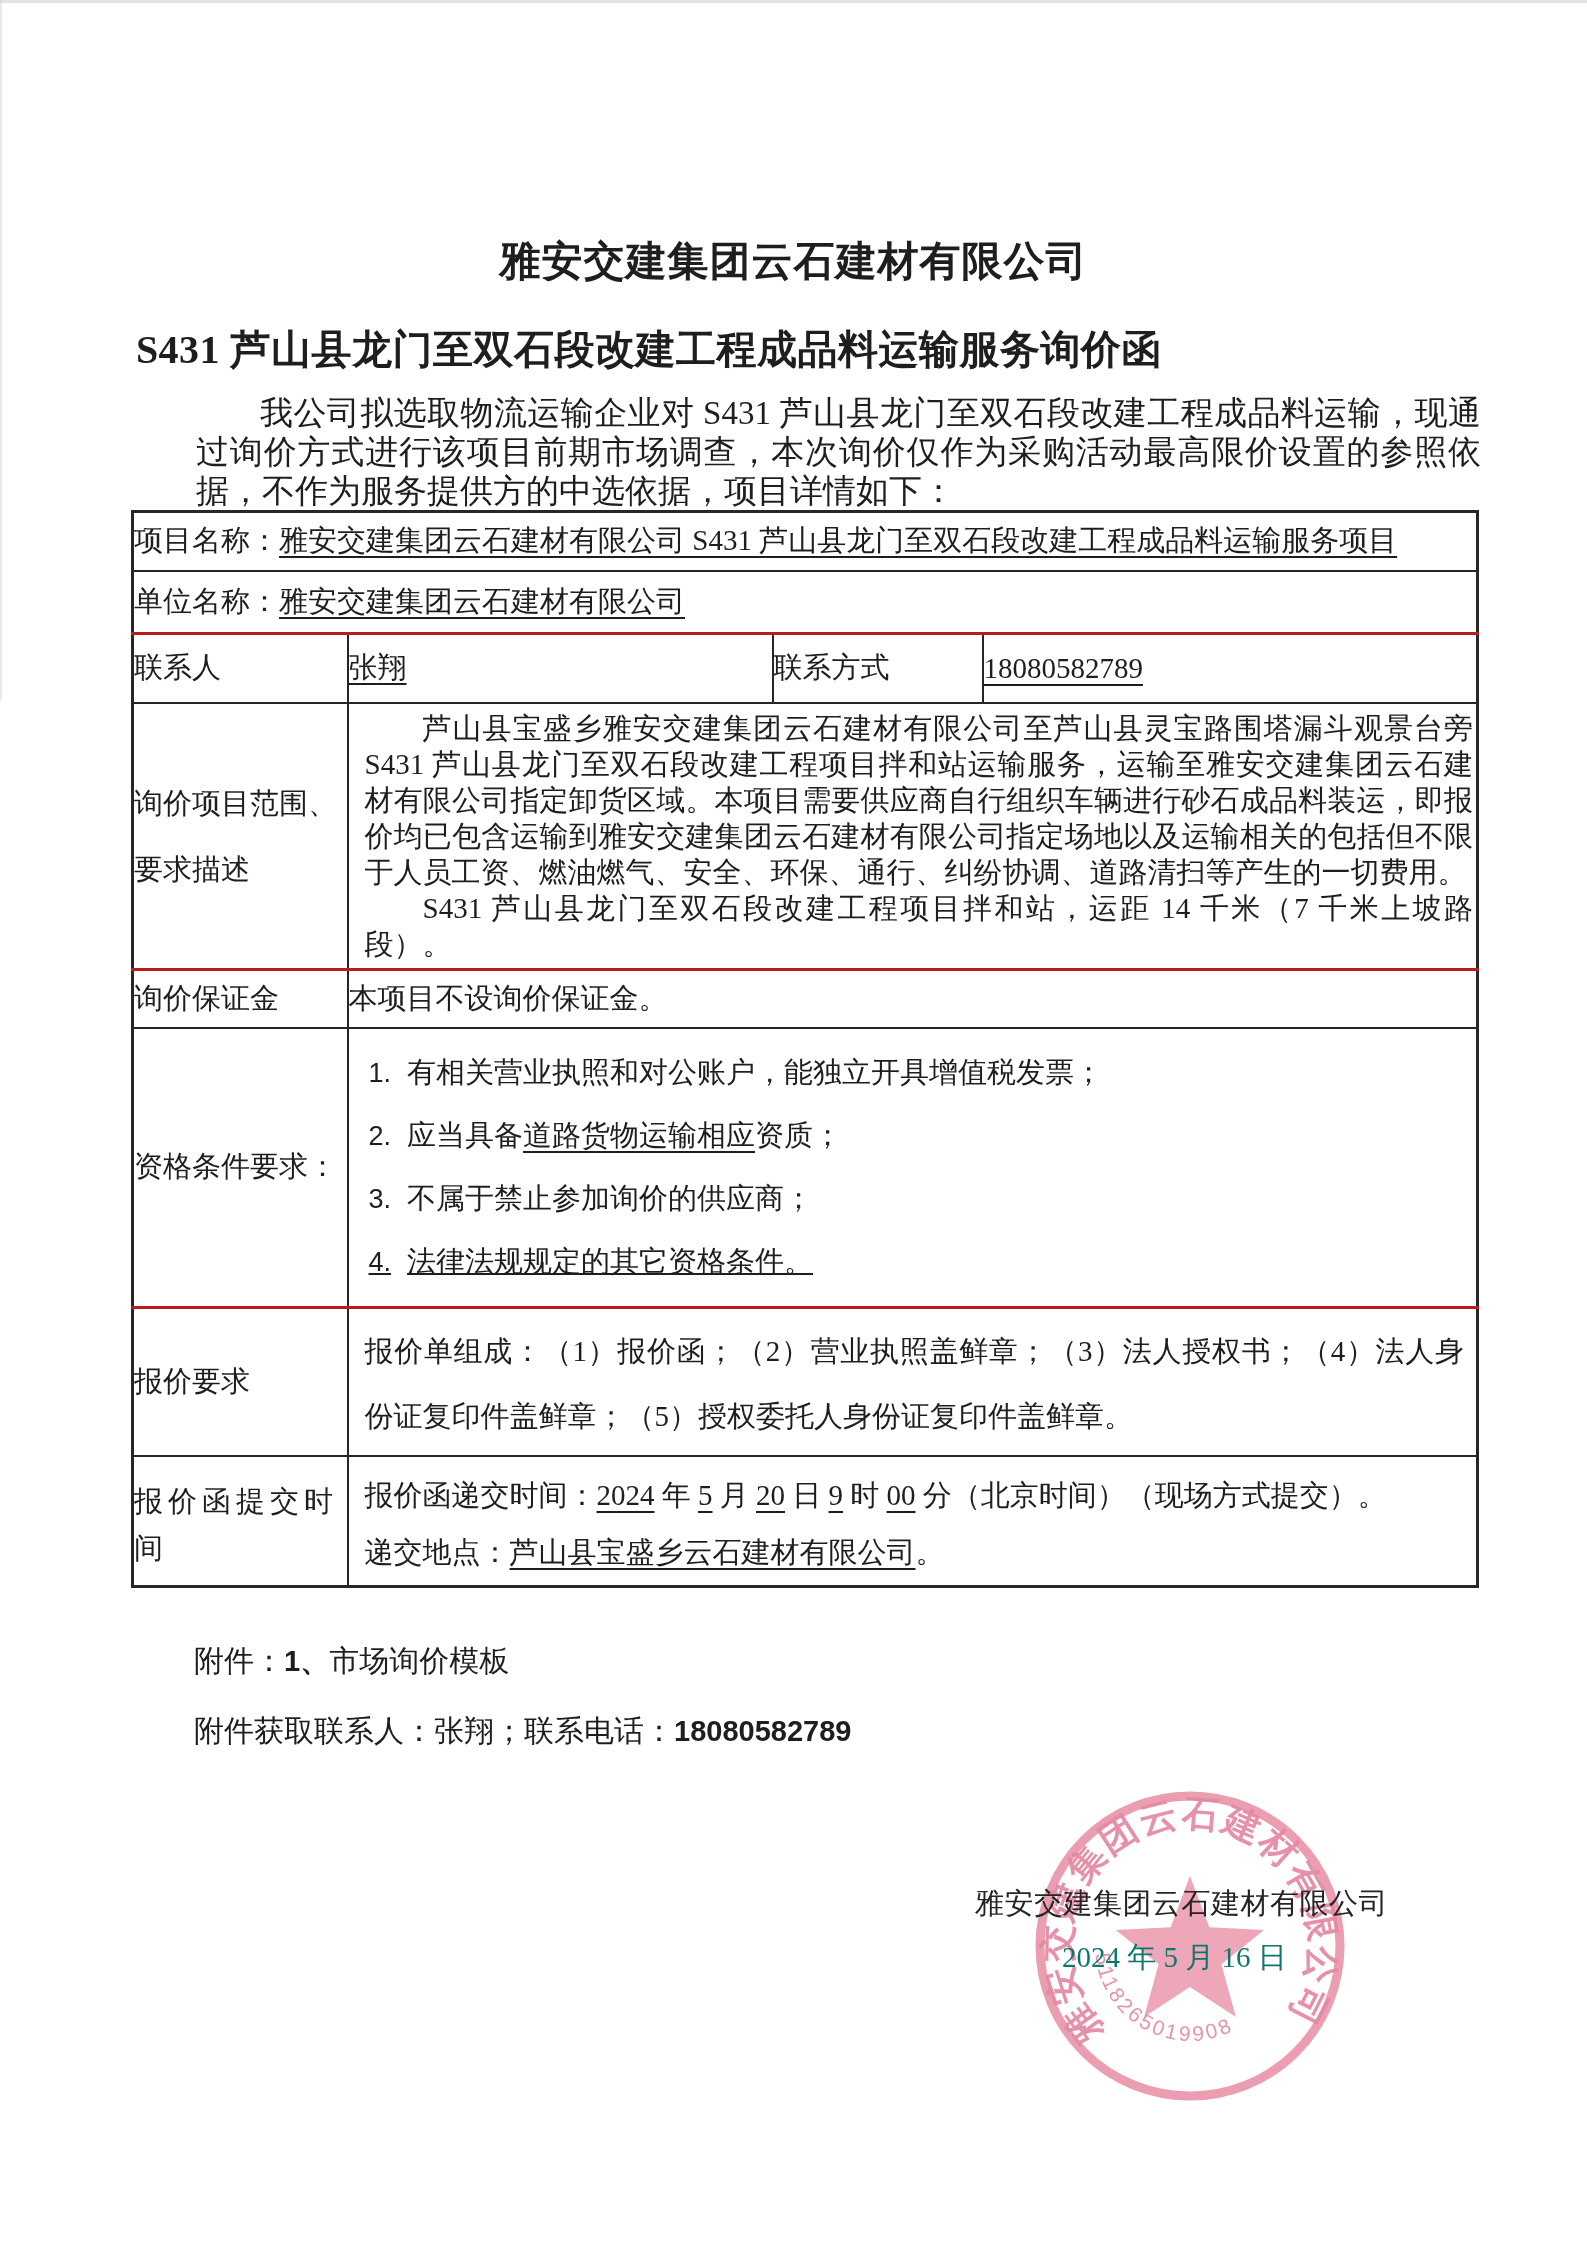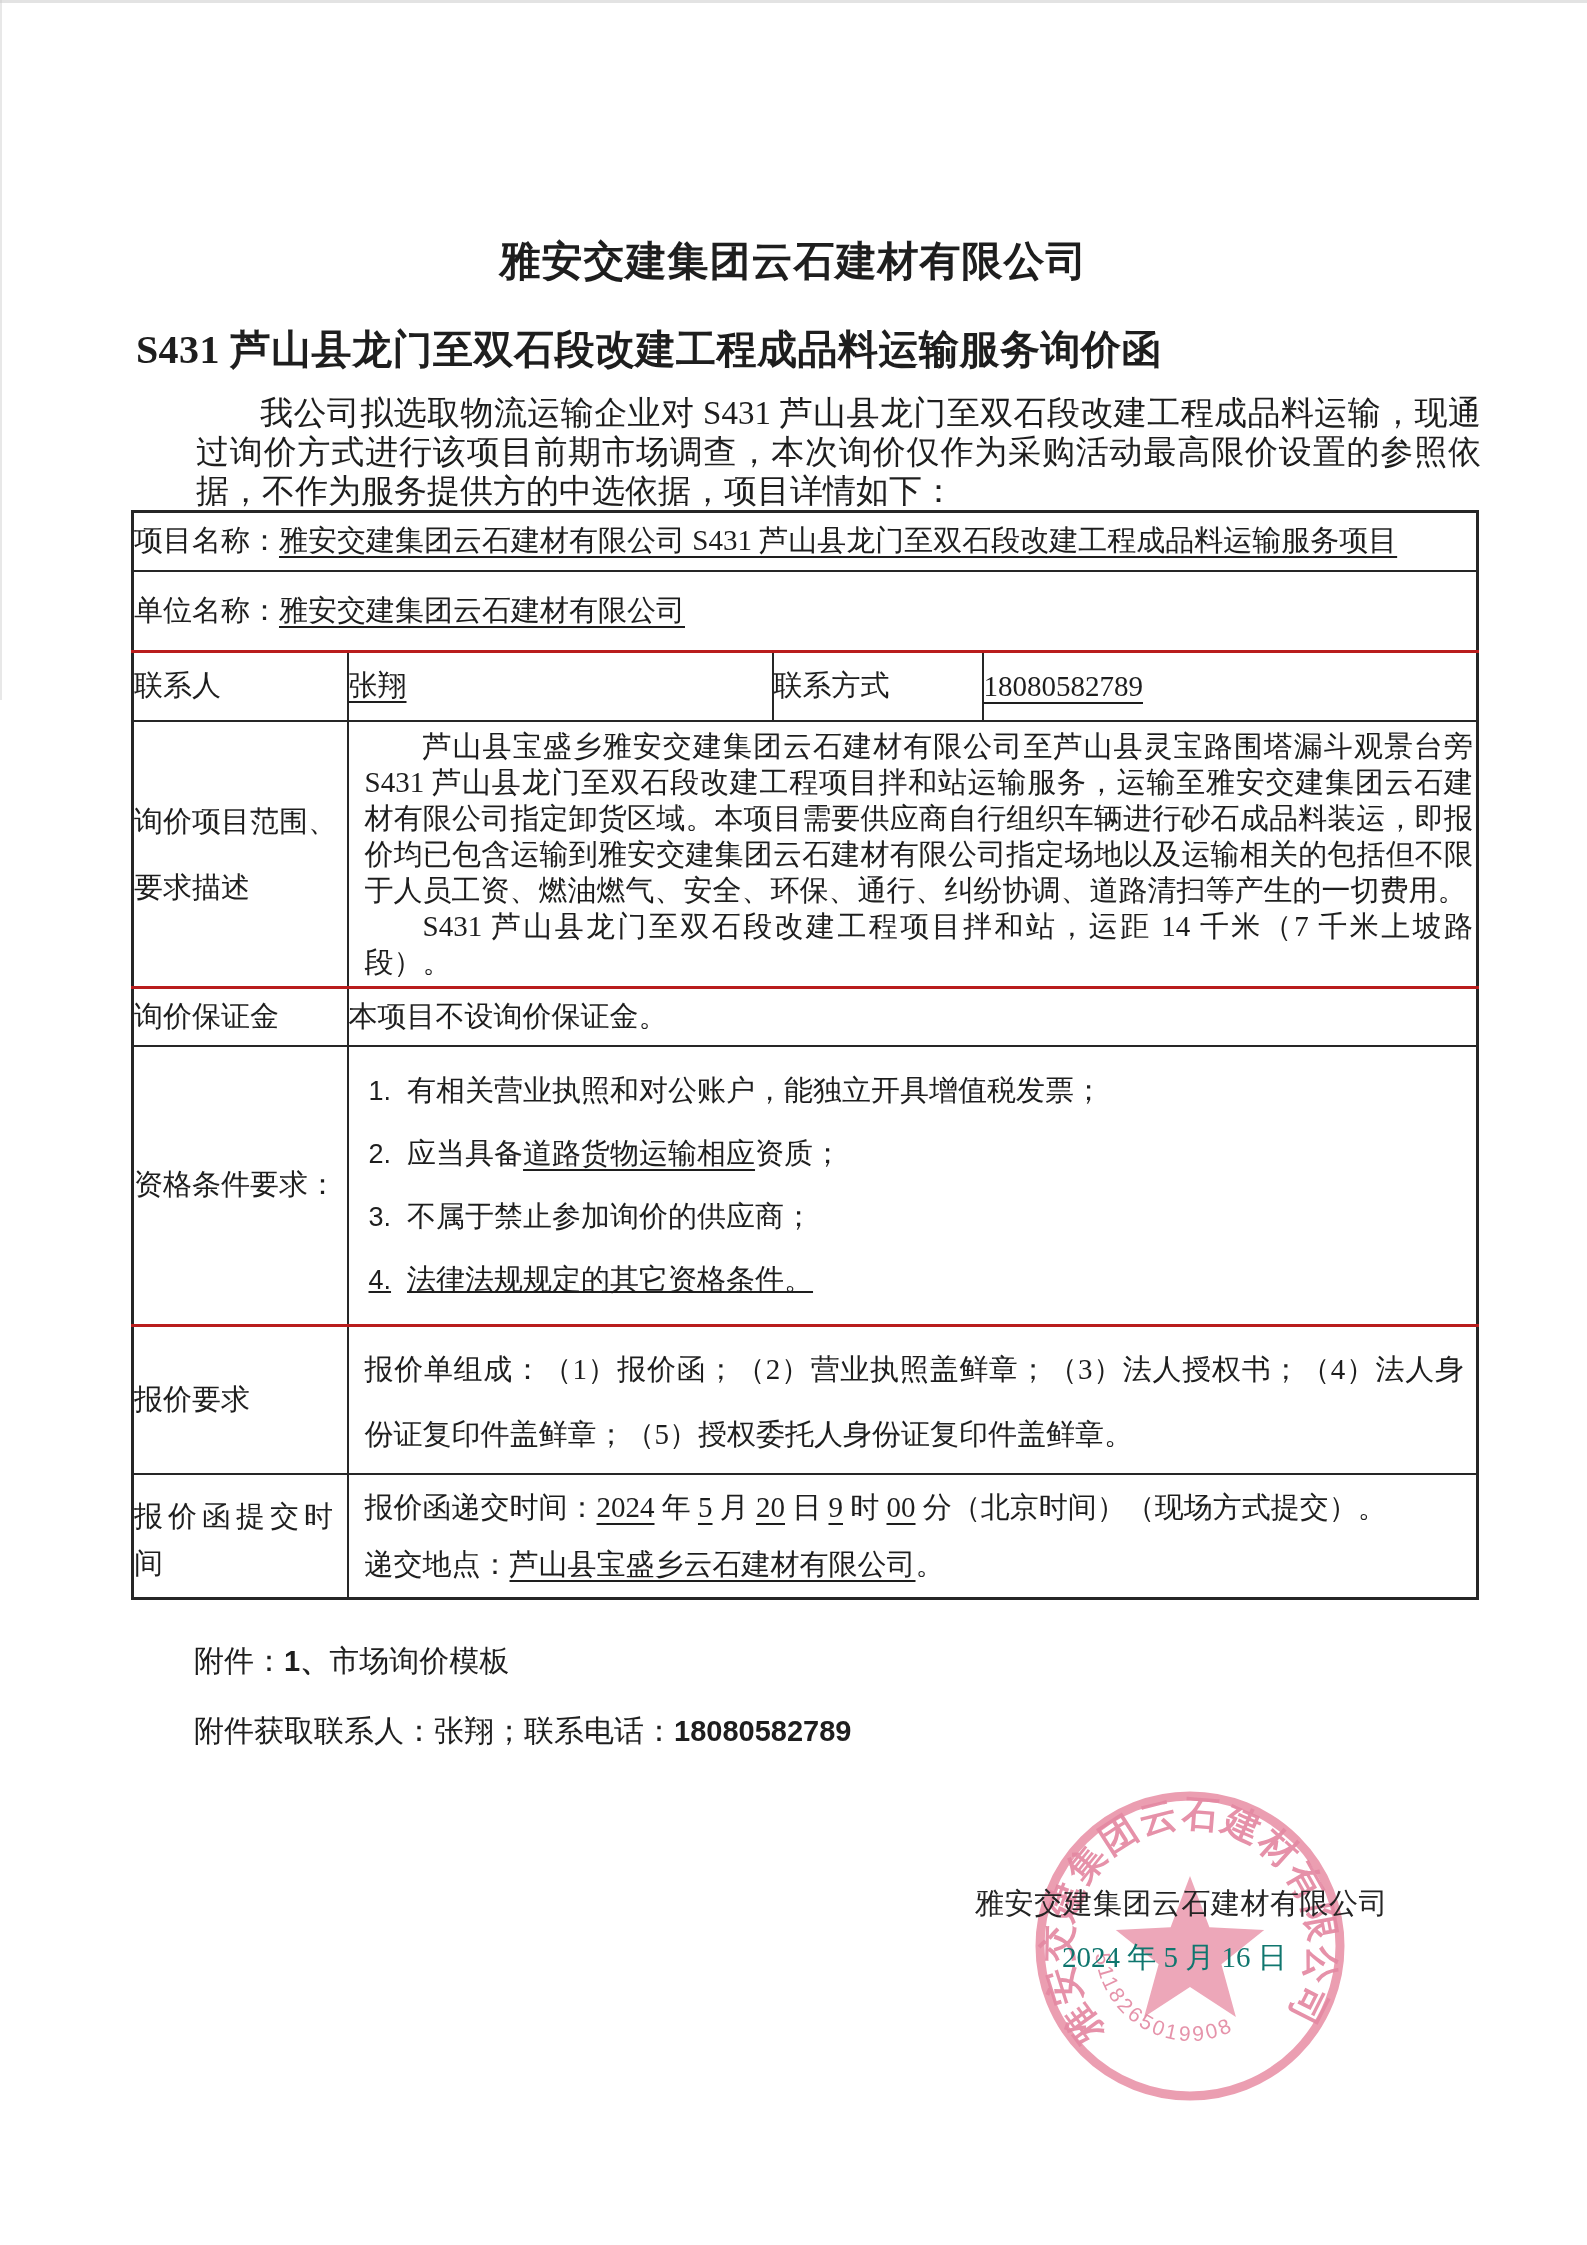--- a/index.html
+++ b/index.html
@@ -21,37 +21,37 @@
   table.main{position:absolute;top:510px;left:131px;width:1345px;
     border-collapse:collapse;table-layout:fixed;}
   table.main td{border:2px solid #262626;vertical-align:middle;
     font-size:29px;padding:0;}
   table.main{border:3px solid #262626;}
   td.lbl{padding-left:10px;padding-right:2px;font-size:28px;vertical-align:middle;}
   td.val{padding-left:16px;padding-right:14px;}
   tr.bt td{border-top:3px solid #b91c1c;}
   .u{text-decoration:underline;text-underline-offset:6px;}
   .row1{height:59px;}
-  .row2{height:81px;padding-left:26px;}
+  .row2{height:63px;padding-left:26px;}
   .row3{height:69px;}
   .row4{height:252px;}
   .row5{height:59px;}
   .row6{height:279px;}
   .row7{height:144px;}
   .row8{height:125px;}
   .scope-body{padding:6px 3px 6px 16px;line-height:36px;text-align:justify;}
   .scope-body p{margin:0;text-indent:58px;}
   .lbl-two{line-height:66px;}
   .lbl-spread{letter-spacing:5px;line-height:56px;}
   .quals{padding:10px 10px 10px 20px;}
   .qual-item{line-height:36px;margin-bottom:26px;}
   .qual-item:last-child{margin-bottom:0;text-decoration:underline;}
   .qnum{font-family:"Liberation Sans","DejaVu Sans",sans-serif;font-size:27px;margin-right:16px;}
   .quote-body{padding:10px 12px 6px 16px;line-height:65px;text-align:justify;}
-  .submit-body{padding:4px 12px 4px 16px;line-height:57px;}
+  .submit-body{padding:4px 12px 4px 16px;line-height:57px;margin-top:6px;}
   .attach{position:absolute;left:194px;top:1626px;font-size:30px;line-height:69px;}
   .num-bold{font-family:"Liberation Sans","DejaVu Sans",sans-serif;font-weight:bold;font-size:29px;}
 
   .stamp{position:absolute;left:1020px;top:1776px;width:340px;height:340px;opacity:.82;}
   .sig-company{position:absolute;left:975px;top:1884px;font-size:29px;color:#242424;letter-spacing:0.5px;}
   .sig-date{position:absolute;left:1062px;top:1938px;font-size:29px;color:#0f766e;}
 </style>
 </head>
 <body>
 

